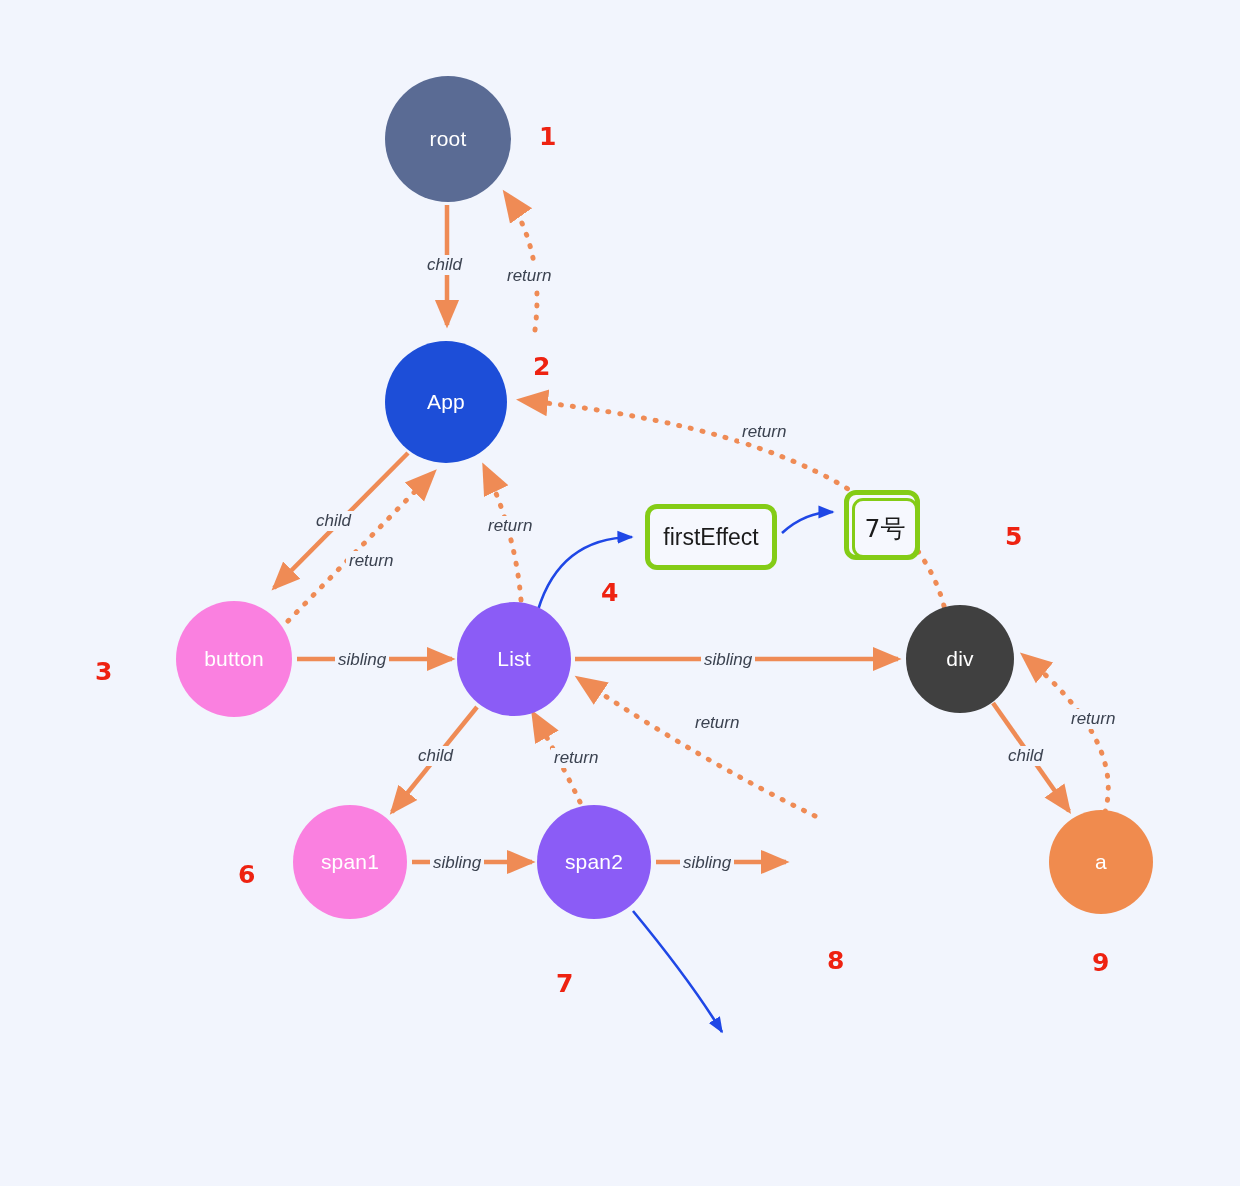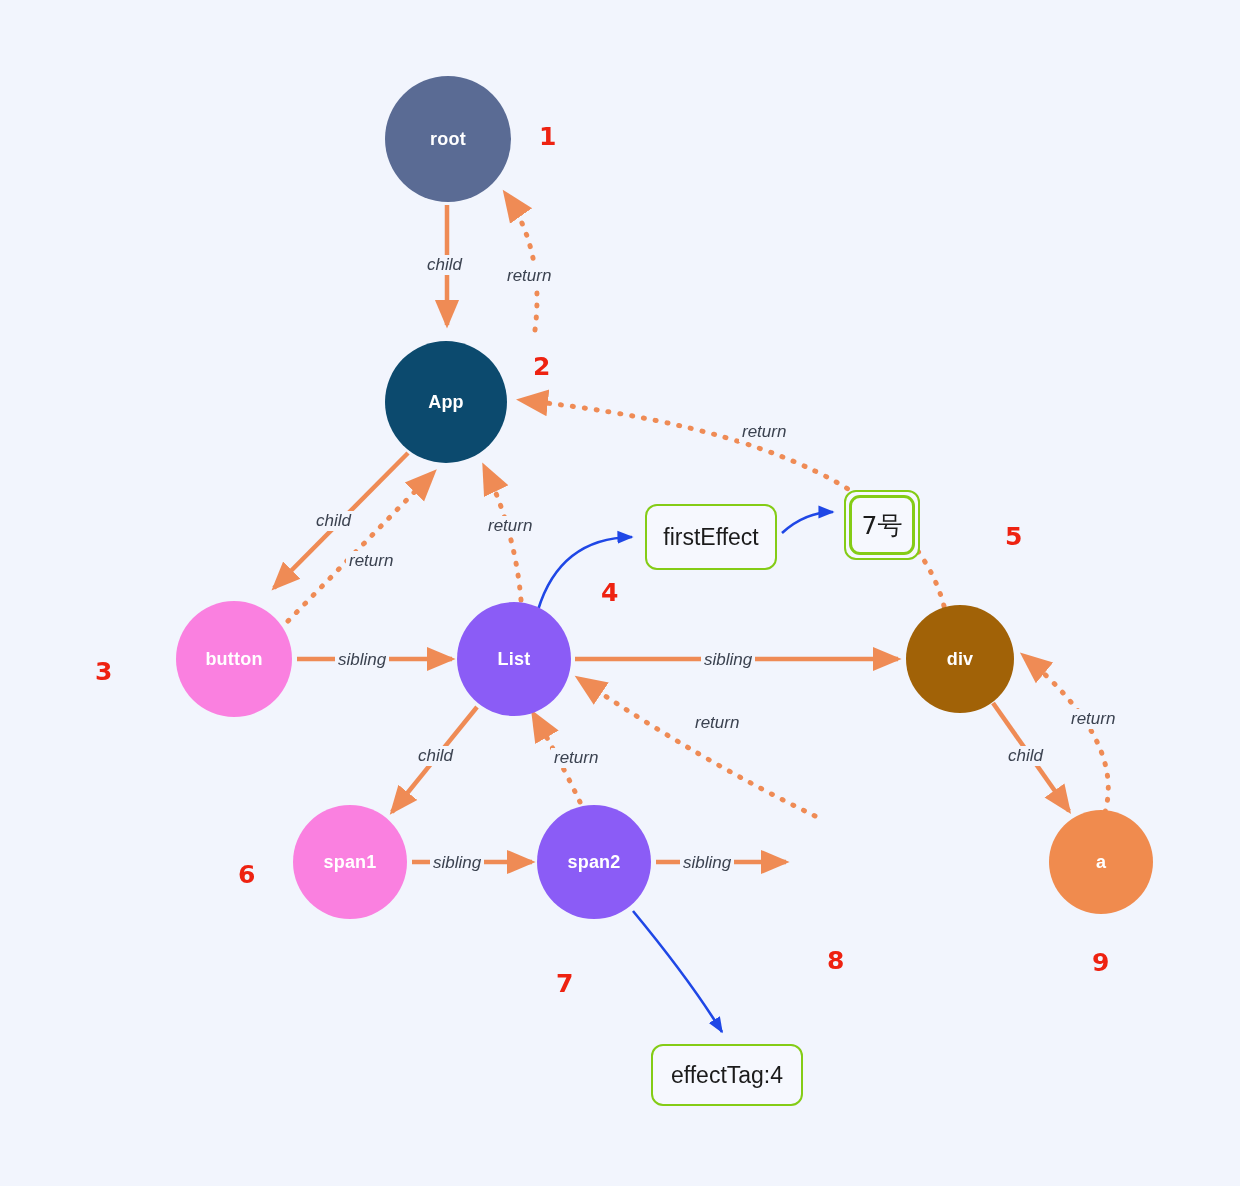--- a/index.html
+++ b/index.html
@@ -22,30 +22,30 @@
     height: 1186px;
     pointer-events: none;
   }
   .node {
     position: absolute;
     border-radius: 50%;
     display: flex;
     align-items: center;
     justify-content: center;
     color: #ffffff;
-    font-size: 18px;
-    font-weight: 700;
+    font-size: 21px;
+    font-weight: 400;
     letter-spacing: .2px;
     box-sizing: border-box;
     z-index: 3;
   }
   .box {
     position: absolute;
     box-sizing: border-box;
-    border: 2px solid #84cc16;
+    border: 5px solid #84cc16;
     border-radius: 12px;
     background: #f6f8fe;
     display: flex;
     align-items: center;
     justify-content: center;
     color: #1b1b1b;
     font-size: 23px;
     z-index: 4;
   }
   .box-inner {
@@ -121,33 +121,33 @@
 
     <path d="M782,533 Q805,512 833,512" stroke="#1f47e6" stroke-width="2.6" fill="none" marker-end="url(#arrB)"></path>
 
     <path d="M633,911 Q690,980 722,1032" stroke="#1f47e6" stroke-width="2.6" fill="none" marker-end="url(#arrB)"></path>
   </svg>
 
   <div class="node" style="left:385px;top:76px;width:126px;height:126px;background:#5a6b94;">
     <span>root</span>
   </div>
 
-  <div class="node" style="left:385px;top:341px;width:122px;height:122px;background:#0c4a6e;">
+  <div class="node" style="left:385px;top:341px;width:122px;height:122px;background:#1d4ed8;">
     <span>App</span>
   </div>
 
   <div class="node" style="left:176px;top:601px;width:116px;height:116px;background:#fa80e0;">
     <span>button</span>
   </div>
 
   <div class="node" style="left:457px;top:602px;width:114px;height:114px;background:#8b5cf6;">
     <span>List</span>
   </div>
 
-  <div class="node" style="left:906px;top:605px;width:108px;height:108px;background:#a16207;text-align:center;">
+  <div class="node" style="left:906px;top:605px;width:108px;height:108px;background:#404040;text-align:center;">
     <span>div</span>
   </div>
 
   <div class="node" style="left:293px;top:805px;width:114px;height:114px;background:#fa80e0;">
     <span>span1</span>
   </div>
 
   <div class="node" style="left:537px;top:805px;width:114px;height:114px;background:#8b5cf6;align-items:center;">
     <span>span2</span>
   </div>
@@ -160,23 +160,20 @@
   <div class="box" style="left:645px;top:504px;width:132px;height:66px;">
     <span>firstEffect</span>
   </div>
 
   <div class="box" style="left:844px;top:490px;width:76px;height:70px;">
     <div class="box box-inner" style="left:3px;top:3px;width:66px;height:60px;position:absolute;">
       <span style="font-family:'DejaVu Sans',sans-serif;font-size:25px;">7号</span>
     </div>
   </div>
 
-  <div class="box" style="left:651px;top:1044px;width:152px;height:62px;">
-    <span>effectTag:4</span>
-  </div>
 
   <div class="num" style="left:539px;top:122px;">
     <span>1</span>
   </div>
   <div class="num" style="left:533px;top:352px;">
     <span>2</span>
   </div>
   <div class="num" style="left:95px;top:657px;">
     <span>3</span>
   </div>

